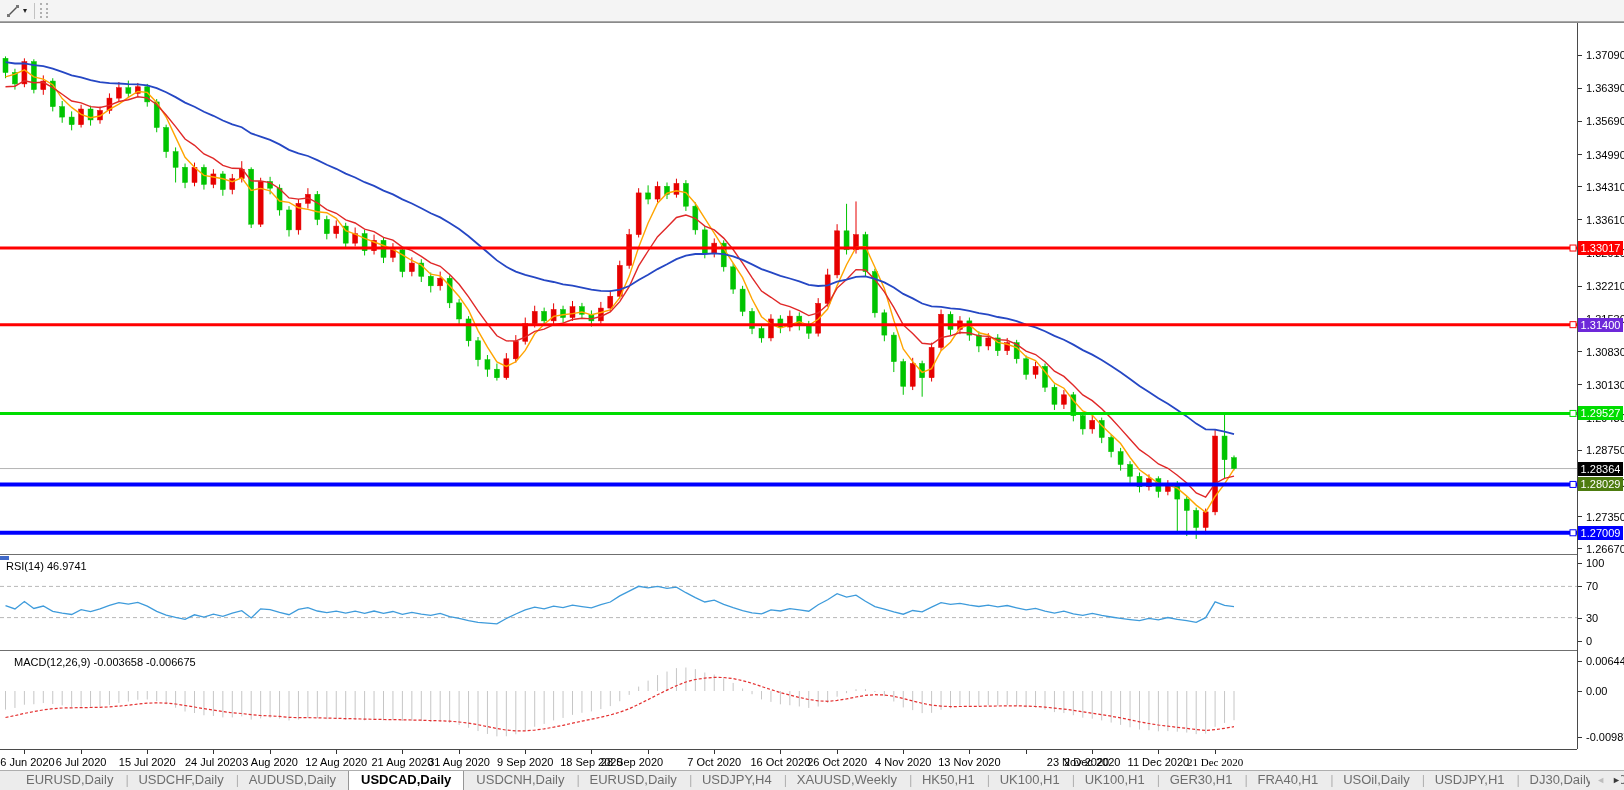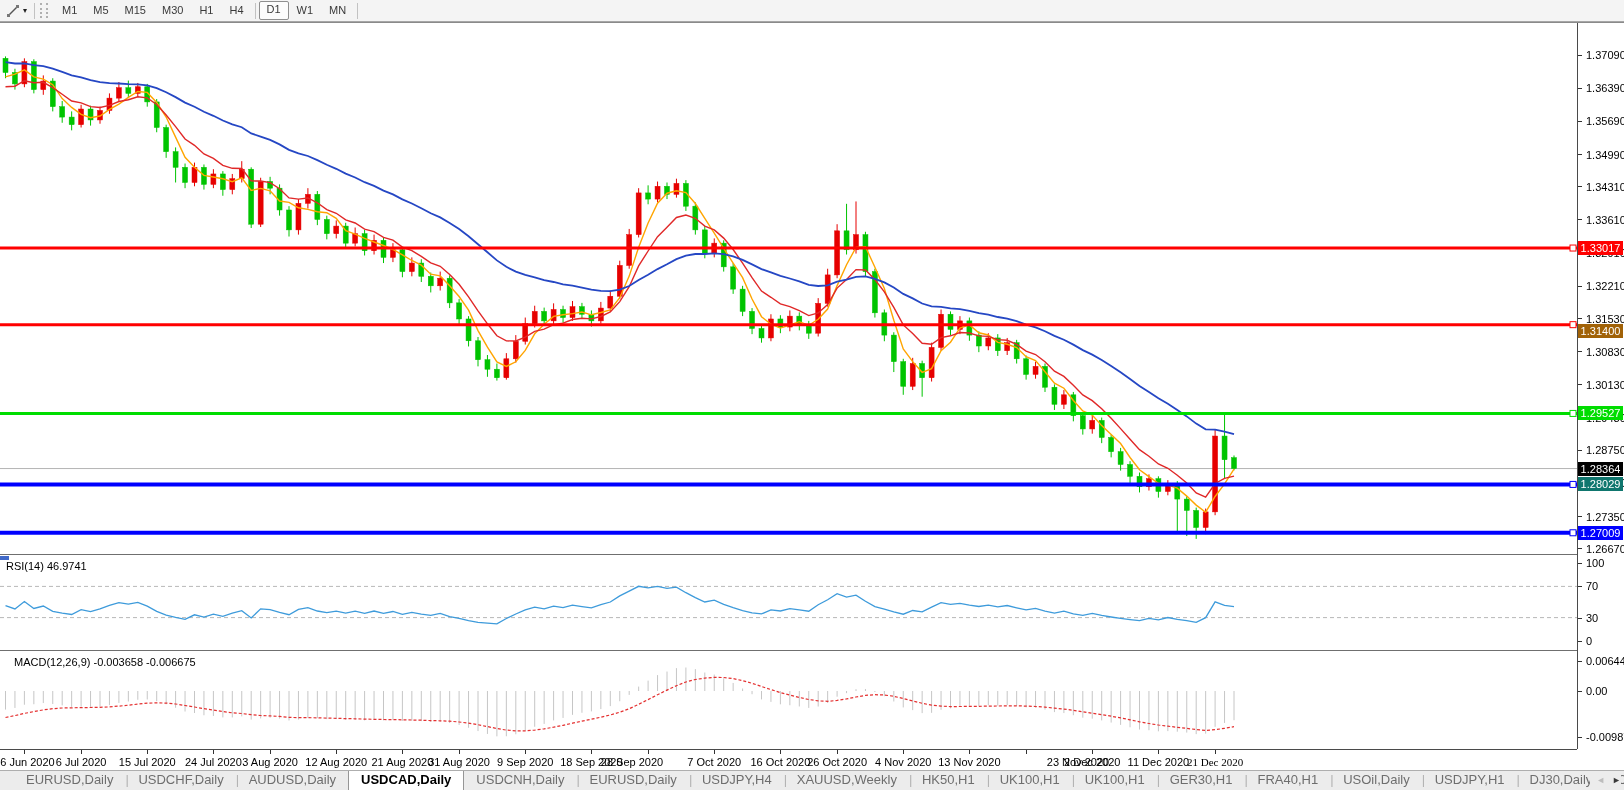--- a/index.html
+++ b/index.html
@@ -59,33 +59,20 @@
     <span class="tool-icon">
       <svg width="14" height="14" viewBox="0 0 14 14">
         <line x1="2.5" y1="11.5" x2="11.5" y2="2.5" stroke="#555" stroke-width="1.4"></line>
         <rect x="1" y="10" width="3" height="3" fill="#777"></rect>
         <rect x="10" y="1" width="3" height="3" fill="#777"></rect>
       </svg>
     </span>
     <span class="tool-caret">▾</span>
     <span class="tb-sep"></span>
     <span class="tb-grip"></span>
-    <span id="tf-buttons" style="display:flex;align-items:center;">
-        <span class="tf-btn">M1</span>
-        <span class="tf-btn">M5</span>
-        <span class="tf-btn">M15</span>
-        <span class="tf-btn">M30</span>
-        <span class="tf-btn">H1</span>
-        <span class="tf-btn">H4</span>
-        <span class="tb-sep"></span>
-        <span class="tf-btn active">D1</span>
-        <span class="tf-btn">W1</span>
-        <span class="tf-btn">MN</span>
-        <span class="tb-sep"></span>
-      </span>
   </div>
 
   <div class="chart">
     <svg id="main-svg" width="1577" height="531">
         <line x1="0" y1="445.5545023696688" x2="1577" y2="445.5545023696688" stroke="#b4b4b4" stroke-width="1"></line>
         <g>
           <line x1="5.5" y1="33.42180094786714" x2="5.5" y2="55.222748815165424" stroke="#00c400" stroke-width="1"></line>
           <rect x="3" y="35.31753554502333" width="5" height="14.218009478673522" fill="#00c400" stroke="#00c400" stroke-width="0.5"></rect>
           <line x1="14.95" y1="45.744075829383426" x2="14.95" y2="66.59715639810466" stroke="#00c400" stroke-width="1"></line>
           <rect x="12.45" y="49.535545023696855" width="5" height="11.37440758293819" fill="#00c400" stroke="#00c400" stroke-width="0.5"></rect>
@@ -558,23 +545,23 @@
         <div class="ytick-label" style="top: 588.6px;">30</div>
         <div class="ytick-dash" style="top: 618px;"></div>
         <div class="ytick-label" style="top: 612px;">0</div>
         <div class="ytick-dash" style="top: 638.028px;"></div>
         <div class="ytick-label" style="top: 632.028px;">0.006444</div>
         <div class="ytick-dash" style="top: 668px;"></div>
         <div class="ytick-label" style="top: 662px;">0.00</div>
         <div class="ytick-dash" style="top: 713.912px;"></div>
         <div class="ytick-label" style="top: 707.912px;">-0.009871</div>
         <div class="price-badge" style="top: 218.033px; background: rgb(255, 0, 0);">1.33017</div>
-        <div class="price-badge" style="top: 294.668px; background: #a16207; margin-top: 6px;">1.31400</div>
+        <div class="price-badge" style="top: 294.668px; background: #6d28d9;">1.31400</div>
         <div class="price-badge" style="top: 383.436px; background: rgb(0, 221, 0);">1.29527</div>
-        <div class="price-badge" style="top: 454.431px; background: #0f766e;">1.28029</div>
+        <div class="price-badge" style="top: 454.431px; background: #4d7c0f;">1.28029</div>
         <div class="price-badge" style="top: 502.773px; background: rgb(0, 0, 255);">1.27009</div>
         <div class="price-badge" style="top: 438.555px; background: #000000; color: rgb(255, 255, 255);">1.28364</div>
       </div>
     <div class="date-axis" id="date-axis">
         <div class="dtick" style="left: 24.4px;"></div>
         <div class="dlabel" style="left: 24.4px;">26 Jun 2020</div>
         <div class="dtick" style="left: 81.1px;"></div>
         <div class="dlabel" style="left: 81.1px;">6 Jul 2020</div>
         <div class="dtick" style="left: 147.25px;"></div>
         <div class="dlabel" style="left: 147.25px;">15 Jul 2020</div>

